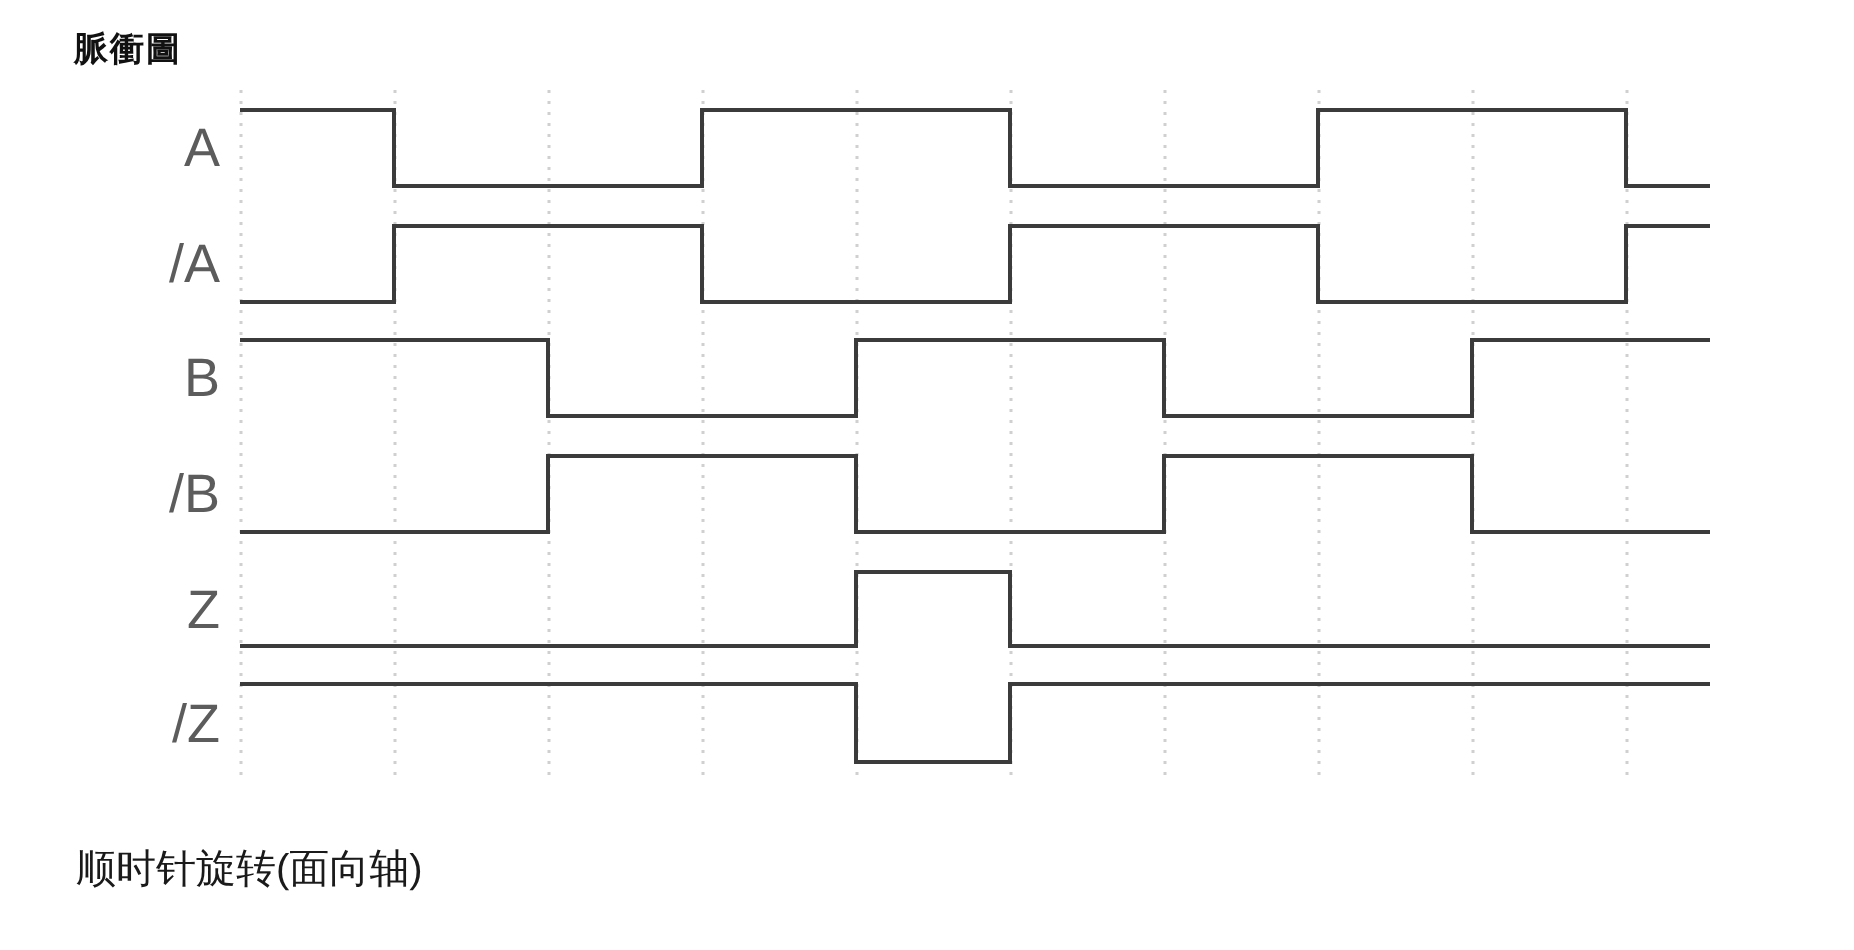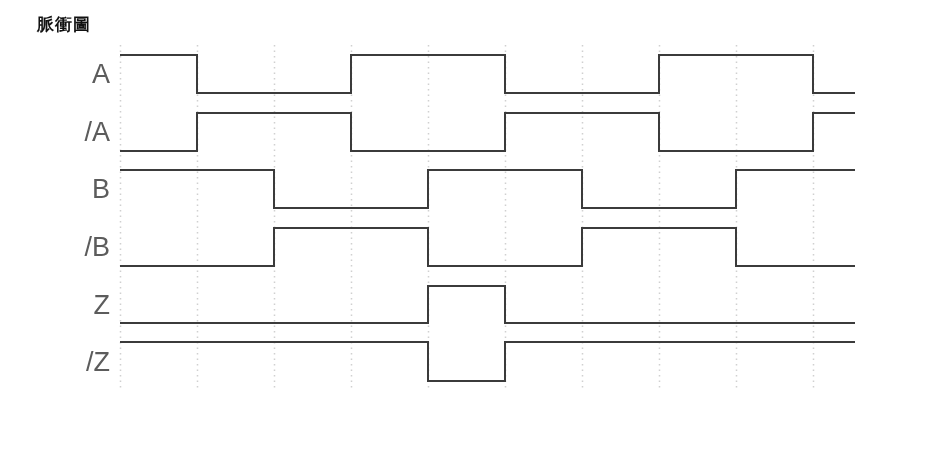--- a/index.html
+++ b/index.html
@@ -51,13 +51,14 @@
     <div id="labels">
         <div class="sig-label" style="top: 54px;">A</div>
         <div class="sig-label" style="top: 112px;">/A</div>
         <div class="sig-label" style="top: 169px;">B</div>
         <div class="sig-label" style="top: 227px;">/B</div>
         <div class="sig-label" style="top: 284.5px;">Z</div>
         <div class="sig-label" style="top: 341.5px;">/Z</div>
       </div>
   </div>
 
+  <div class="caption">顺时针旋转(面向轴)</div>
 </div>
 
 </body></html>

